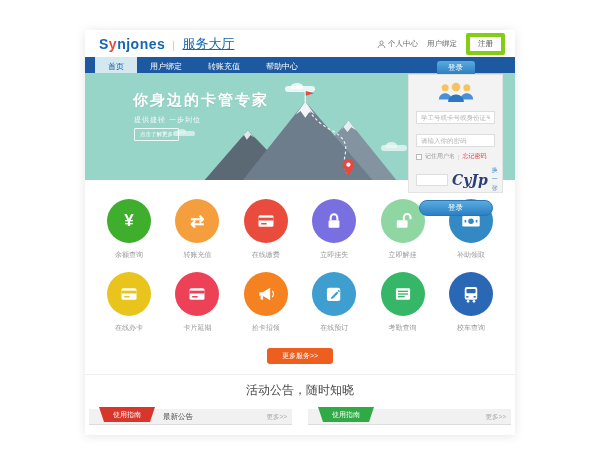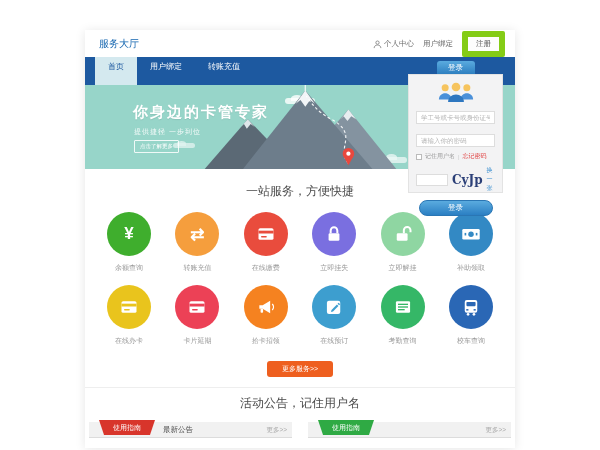--- a/index.html
+++ b/index.html
@@ -7,32 +7,32 @@
     font-family:"Liberation Sans", sans-serif; }
   .site { position:absolute; left:85px; top:30px; width:430px; background:#fff;
     box-shadow:0 1px 10px rgba(0,0,0,.10); }
   [data-bg] { background:var(--c,#ccc); }
 
   
   .hdr { height:27px; display:flex; align-items:center; padding:0 10px 0 14px; background:#fff; }
   .logo { font-size:14px; font-weight:bold; color:#1566b0; letter-spacing:.5px; }
   .logo .y { color:#e8483e; }
   .logo-sep { color:#c8c8c8; font-size:10px; margin:0 7px; font-weight:normal; }
-  .site-name { color:#1566b0; font-size:10px; }
+  .site-name { color:#1566b0; font-size:13px;text-decoration:underline; }
   .hdr-right { margin-left:auto; display:flex; align-items:center; gap:9px; font-size:7.5px; color:#666; }
   .hdr-link { cursor:pointer; display:flex; align-items:flex-end; gap:2px; }
-  .reg-btn { border:6px solid #84cc16; border-radius:2px; padding:2px 8px; color:#555; background:#fdfdfd; }
-
-  
-  .nav { height:28px; background:#1d59a0; display:flex; align-items:stretch; padding-left:10px; }
+  .reg-btn { border:4px solid #84cc16; border-radius:2px; padding:2px 8px; color:#555; background:#fdfdfd; }
+
+  
+  .nav { height:16px; background:#1d59a0; display:flex; align-items:stretch; padding-left:10px; }
   .nav-item { color:#fff; font-size:8px; line-height:20px; padding:0 13px; cursor:pointer; }
   .nav-item.active { background:#d4e9ef; color:#1d59a0; }
 
   
-  .hero { height:84px; background:#97d5c9; position:relative; overflow:hidden; }
+  .hero { height:107px; background:#97d5c9; position:relative; overflow:hidden; }
   .hero-title { position:absolute; left:48px; top:18px; color:#fff; font-size:15px;
     font-weight:bold; letter-spacing:2px; text-shadow:0 1px 1px rgba(0,0,0,.08); }
   .hero-sub { position:absolute; left:49px; top:42px; color:rgba(255,255,255,.92); font-size:7px; letter-spacing:1px; }
   .hero-cta { position:absolute; left:49px; top:55px; border:1px solid rgba(255,255,255,.85);
     color:#fff; font-size:5.5px; padding:2px 5px; border-radius:1px; cursor:pointer; }
   .mtn { position:absolute; left:118px; bottom:0; }
   .cloud { position:absolute; background:rgba(255,255,255,.8); border-radius:6px; }
   .cloud::before { content:""; position:absolute; left:20%; top:-45%; width:40%; height:100%;
     background:inherit; border-radius:50% 50% 0 0; }
   .c1 { left:200px; top:13px; width:30px; height:6px; }
@@ -49,22 +49,22 @@
   .users { display:block; margin:1px auto 3px; }
   .lg-input { width:100%; height:13px; border:1px solid #ddd; background:#fff; font-size:6.5px;
     padding:0 4px; margin-bottom:5px; color:#333; }
   .lg-input::placeholder { color:#b5b5b5; }
   .lg-row { display:flex; align-items:center; gap:3px; font-size:6px; color:#999; }
   .cb { width:6px; height:6px; border:1px solid #bbb; background:#fff; display:inline-block; cursor:pointer; }
   .forgot { color:#e03b3b; cursor:pointer; }
   .sep { color:#ccc; }
   .cap-row { display:flex; align-items:center; gap:4px; margin-top:5px; }
   .cap-input { width:32px; height:12px; border:1px solid #ddd; background:#fff; }
-  .cap-code { font-family:"DejaVu Serif", serif; font-weight:bold;
-    font-size:12px; color:#2b3f77; cursor:pointer; }
+  .cap-code { font-family:"DejaVu Serif", serif; font-style:italic; font-weight:bold;
+    font-size:14px; color:#2b3f77; cursor:pointer; }
   .refresh { font-size:6px; color:#3a8fd0; cursor:pointer; }
   .lg-submit { display:block; width:74px; height:16px; margin:7px auto 0; border-radius:9px;
     background:linear-gradient(#5aabdf,#2b7fc3); border:1px solid #2a76b4; color:#fff;
     font-size:7.5px; cursor:pointer; font-family:inherit; }
 
   
   .services { padding-top:7px; background:#fff; }
   .sec-title { text-align:center; font-size:12px; color:#4a4a4a; margin:7px 0 4px; font-weight:normal; }
   .svc-row { display:flex; justify-content:space-between; padding:0 16px; margin-top:12px; }
   .svc-item { width:56px; text-align:center; cursor:pointer; }
@@ -86,40 +86,42 @@
     clip-path:polygon(0 0,100% 0,91% 100%,9% 100%); }
   .p-tab2 { position:absolute; left:74px; line-height:16px; font-size:7.5px; color:#555; cursor:pointer; }
   .p-more { position:absolute; right:5px; line-height:16px; font-size:6.5px; color:#aaa; cursor:pointer; }
 </style>
 </head>
 <body>
 
 <div class="site">
 
   <div class="hdr">
+    <span class="logo"><span>S</span><span class="y">y</span><span>njones</span><span class="logo-sep">|</span></span>
     <span class="site-name">服务大厅</span>
     <div class="hdr-right">
       <span class="hdr-link">
         <svg width="9" height="9" viewBox="0 0 12 12">
             <circle cx="6" cy="3.5" r="2.2" fill="none" stroke="#888" stroke-width="1.2"></circle>
             <path d="M1.5 10.8c0-2.6 2-4.1 4.5-4.1s4.5 1.5 4.5 4.1" fill="none" stroke="#888" stroke-width="1.2"></path>
           </svg>
         <span>个人中心</span>
       </span>
       <span class="hdr-link">
           <span>用户绑定</span>
         </span>
       <span class="reg-btn">注册</span>
     </div>
   </div>
 
   <div class="nav">
     <span class="nav-item active">首页</span>
     <span class="nav-item">用户绑定</span>
     <span class="nav-item">转账充值</span>
+    <span class="nav-item">帮助中心</span>
   </div>
 
   <div class="hero">
     <div class="cloud c1"></div>
     <div class="cloud c2"></div>
     <div class="cloud c3"></div>
     <svg class="mtn" width="195" height="92" viewBox="0 0 200 96">
       <polygon points="95,96 150,34 200,96" fill="#8493a0"></polygon>
       <polygon points="142,44 150,34 158,44 153,41 149,46 145,41" fill="#e8edf0"></polygon>
       <polygon points="0,96 45,44 95,96" fill="#5b6975"></polygon>
@@ -162,21 +164,20 @@
       <div class="cap-row">
         <input class="cap-input" style="">
         <span class="cap-code">CyJp</span>
         <span class="refresh">换一张</span>
       </div>
       <button class="lg-submit">登录</button>
     </div>
   </div>
 
   <div class="services">
-    <h2 class="sec-title">一站服务，方便快捷</h2>
 
     <div class="svc-row">
       <div class="svc-item">
         <div class="svc-circle" data-bg="services.items.0.color" style="--c: #3fae2d;">
             <span class="glyph">¥</span>
           </div>
         <div class="svc-label">余额查询</div>
       </div>
       <div class="svc-item">
         <div class="svc-circle" data-bg="services.items.1.color" style="--c: #f59e3d;">
@@ -290,21 +291,21 @@
         </div>
         <div class="svc-label">校车查询</div>
       </div>
     </div>
 
     <button class="more-btn" data-bg="services.more_color" style="--c: #ee5f1f;">更多服务&gt;&gt;</button>
     <div class="svc-pad"></div>
   </div>
 
   <div class="ann">
-    <h2 class="sec-title">活动公告，记住用户名</h2>
+    <h2 class="sec-title">活动公告，随时知晓</h2>
     <div class="panels">
       <div class="panel">
         <div class="p-head">
           <span class="ribbon" data-bg="announcements.left.ribbon_color" style="--c: #d8352b;">使用指南</span>
           <span class="p-tab2">最新公告</span>
           <span class="p-more">更多&gt;&gt;</span>
         </div>
 
       </div>
       <div class="panel">

